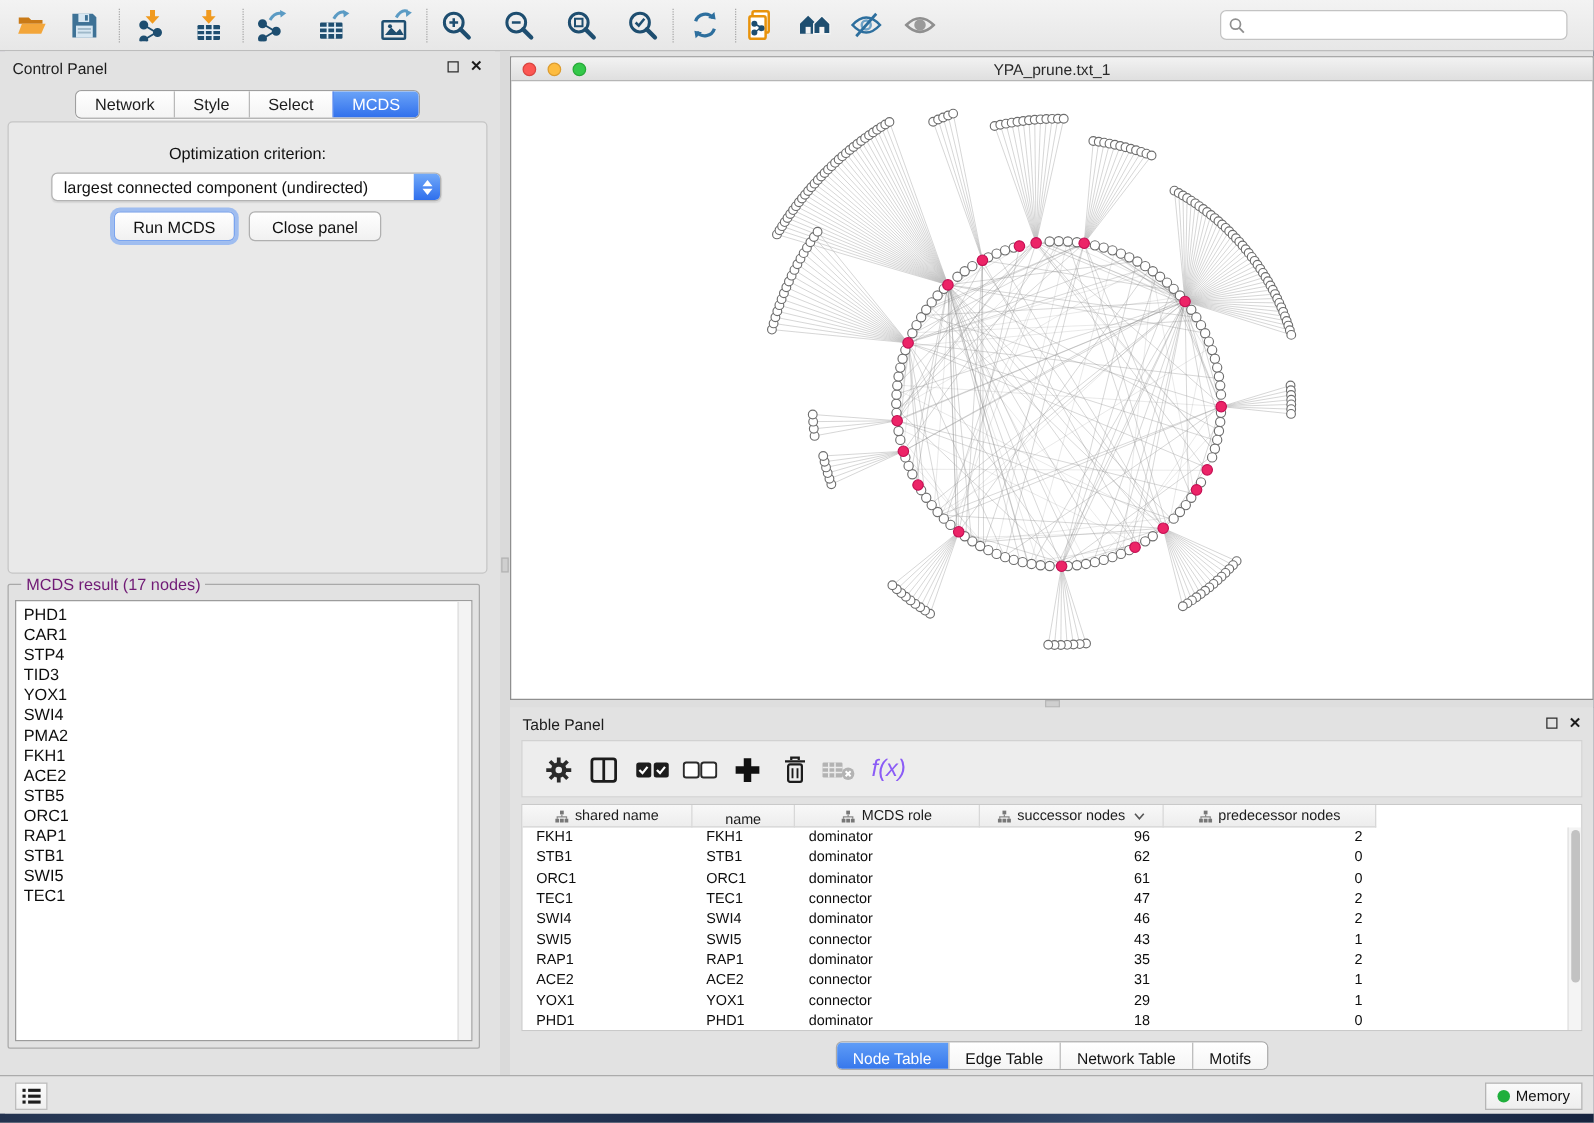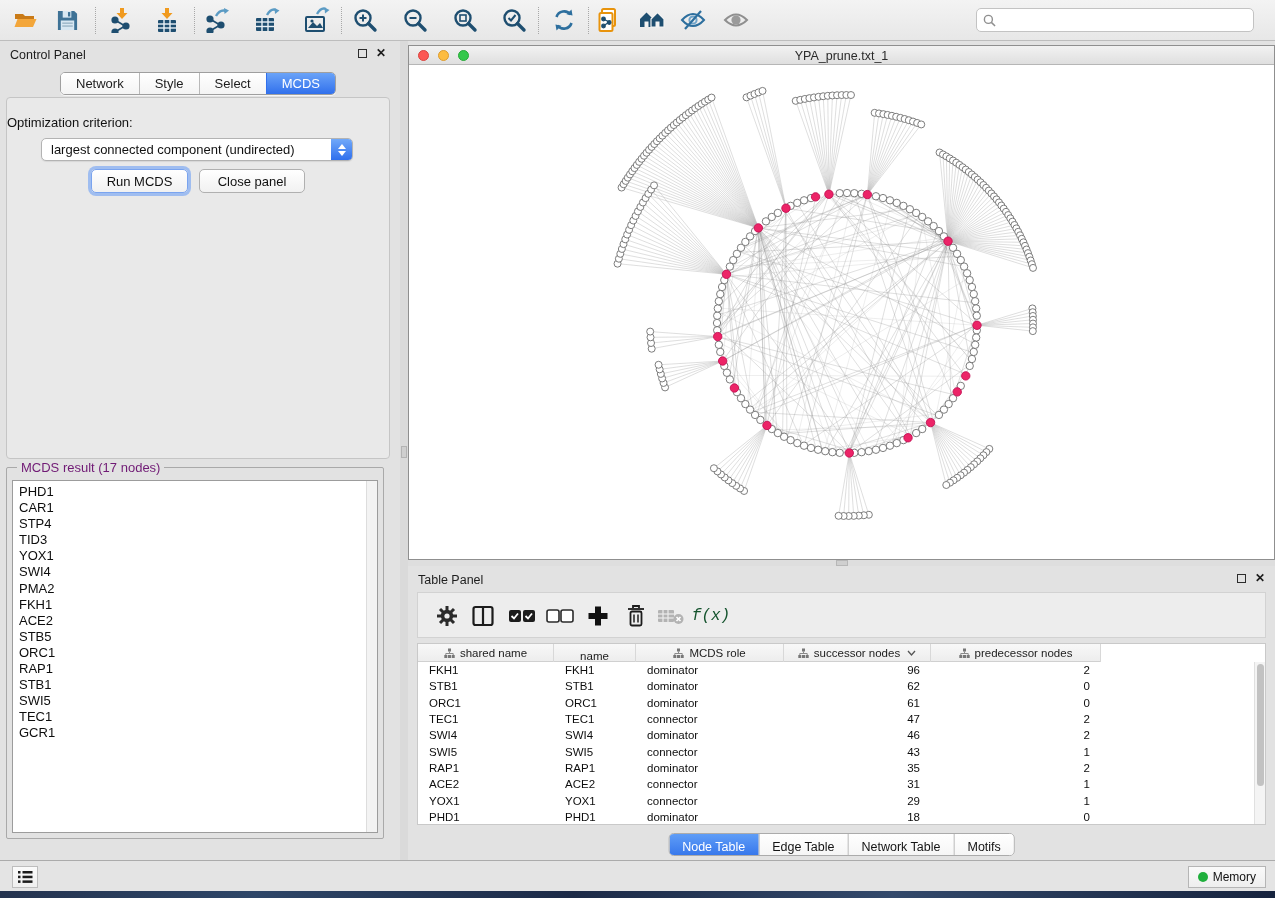--- a/index.html
+++ b/index.html
@@ -39,21 +39,21 @@
   .seg-tabs { position:absolute; top:31px; left:50%; transform:translateX(-50%);
     display:inline-flex; border:1px solid #9f9f9f; border-radius:5px; overflow:hidden;
     background:#fff; height:23px; box-shadow:0 1px 0 rgba(255,255,255,.7); }
   .seg { padding:3px 15px; font-size:13px; color:#1c1c1c; background:linear-gradient(#ffffff,#f4f4f4);
     border-left:1px solid #b9b9b9; display:flex; align-items:center; }
   .seg:first-child { border-left:none; }
   .seg.sel { background:linear-gradient(#6aa3f8,#3170ec); color:#fff; border-left-color:#3170ec; }
 
   .inner-panel { position:absolute; left:6px; top:56px; width:384px; height:362px;
     background:#e9e9e9; border:1px solid #c5c5c5; border-radius:4px; }
-  .opt-label { position:absolute; top:17px; width:100%; font-size:13px; color:#111; }
+  .opt-label { position:absolute; top:17px; width:100%; text-align:center; font-size:13px; color:#111; }
   .mac-select { position:absolute; left:34px; top:40px; width:312px; height:23px;
     background:#fff; border:1px solid #b3b3b3; border-radius:5px; display:flex;
     align-items:center; box-shadow:0 1px 1px rgba(0,0,0,.08); }
   .mac-select .val { flex:1; font-size:13px; color:#111; padding-left:9px; white-space:nowrap; }
   .stepper { width:21px; height:100%; border-radius:0 4px 4px 0;
     background:linear-gradient(#71a9f9,#2f6fed); display:flex; flex-direction:column;
     align-items:center; justify-content:center; gap:2px; }
   .tri-up { width:0; height:0; border-left:4px solid transparent; border-right:4px solid transparent;
     border-bottom:5px solid #fff; }
   .tri-dn { width:0; height:0; border-left:4px solid transparent; border-right:4px solid transparent;
@@ -92,22 +92,22 @@
   .net-title { position:absolute; width:100%; text-align:center; top:3px;
     font-size:12.5px; color:#2a2a2a; }
   #net { position:absolute; left:0; top:19px; }
 
   
   .table-panel { position:absolute; left:408px; top:566px; width:867px; height:294px; background:#e2e2e2; }
   .tp-toolbar { position:absolute; left:9px; top:26px; width:849px; height:46px;
     background:#ededed; border:1px solid #d2d2d2; }
   .tp-icon { position:absolute; top:6px; width:34px; height:34px; display:flex;
     align-items:center; justify-content:center; }
-  .fx { font-family:Liberation Mono, monospace; font-style:italic;
-    font-size:16px; color:#14532d; }
+  .fx { font-family:Liberation Sans, sans-serif; font-style:italic;
+    font-size:19px; color:#8b5cf6; }
   .tbl-box { position:absolute; left:9px; top:77px; width:849px; height:182px;
     background:#fff; border:1px solid #c9c9c9; overflow:hidden; }
   .tbl-header { position:absolute; left:0; top:0; height:18px; display:flex;
     background:linear-gradient(#f8f8f8,#ededed); border-bottom:1px solid #d0d0d0; }
   .th { display:flex; align-items:center; justify-content:center; gap:5px;
     border-right:1px solid #d8d8d8; font-size:11.5px; color:#1c1c1c; height:18px; }
   .tbl-rows { position:absolute; left:0; top:18px; right:0; bottom:0; }
   .tr { display:flex; height:16.3px; align-items:center; }
   .td { font-size:11.5px; color:#0e0e0e; white-space:nowrap; overflow:hidden; }
   .td.left { padding-left:11px; text-align:left; }
@@ -350,21 +350,20 @@
             <div class="mcds-item">SWI4</div>
             <div class="mcds-item">PMA2</div>
             <div class="mcds-item">FKH1</div>
             <div class="mcds-item">ACE2</div>
             <div class="mcds-item">STB5</div>
             <div class="mcds-item">ORC1</div>
             <div class="mcds-item">RAP1</div>
             <div class="mcds-item">STB1</div>
             <div class="mcds-item">SWI5</div>
             <div class="mcds-item">TEC1</div>
-            <div class="mcds-item">GCR1</div>
           </div>
         <div class="mcds-scroll"></div>
       </div>
     </div>
   </div>
 
   <div class="v-split">
       <div class="handle"></div>
     </div>
 

